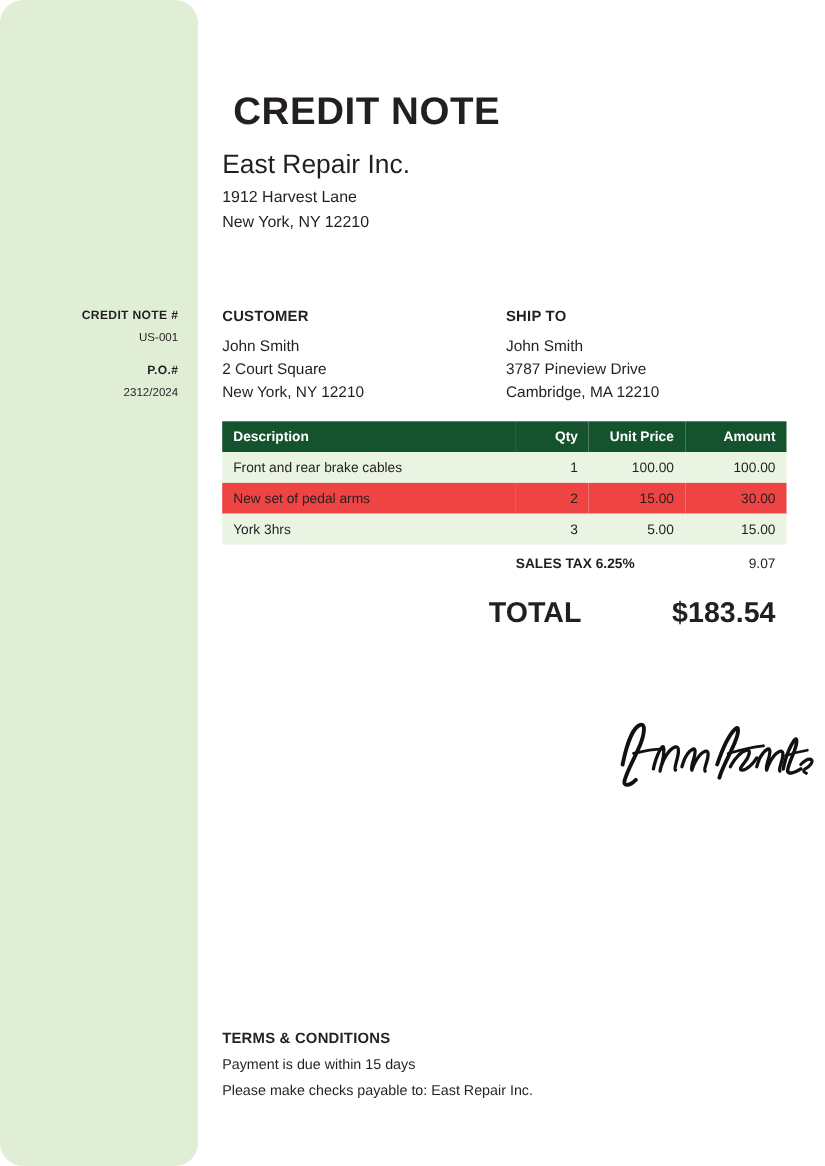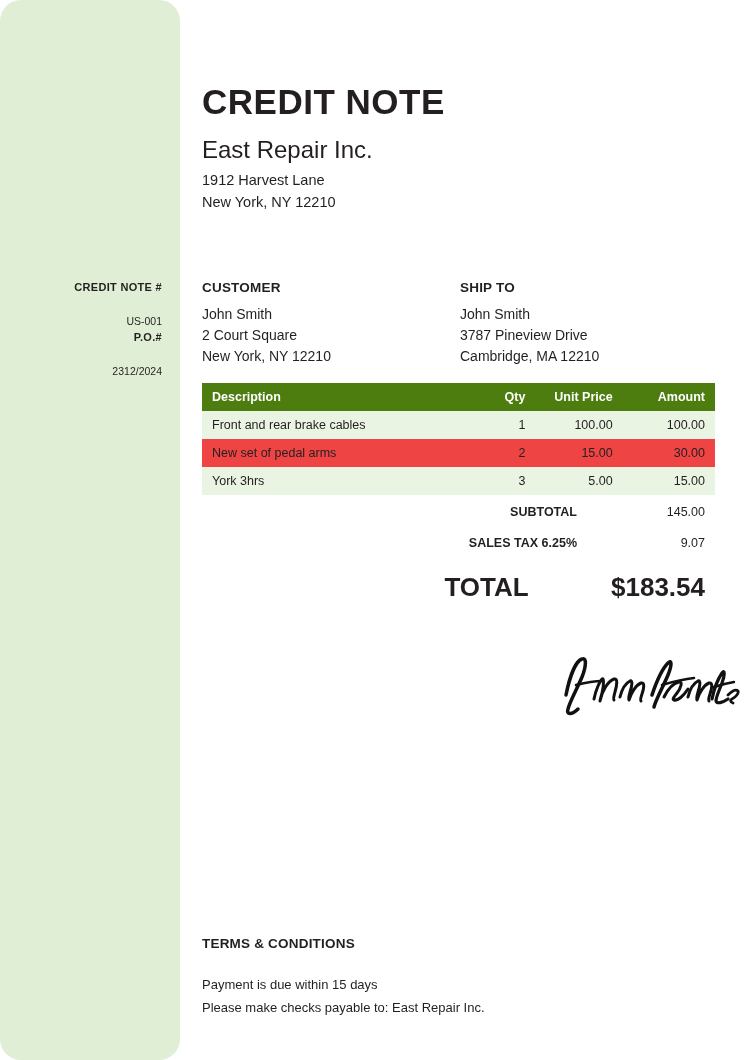--- a/index.html
+++ b/index.html
@@ -33,21 +33,21 @@
     position: absolute;
     left: 180px;
     top: 0;
     width: 570px;
     height: 1060px;
   }
 
   
   .doc-title {
     position: absolute;
-    left: 22px;
+    left: 32px;
     top: 82px;
     font-size: 35px;
     font-weight: bold;
     letter-spacing: 0.5px;
     color: #231f20;
   }
   .company-name {
     position: absolute;
     left: 22px;
     top: 136px;
@@ -77,21 +77,21 @@
   }
   .meta-label {
     font-size: 11px;
     font-weight: bold;
     letter-spacing: 0.3px;
     color: #231f20;
   }
   .meta-value {
     font-size: 10.5px;
     color: #231f20;
-    margin-top: 22px;
+    margin-top: 8px;
   }
   #meta-credit-note { top: 281px; }
   #meta-po { top: 331px; }
 
   
   .party {
     position: absolute;
     top: 280px;
   }
   .party.customer { left: 22px; }
@@ -109,21 +109,21 @@
 
   
   .items {
     position: absolute;
     left: 22px;
     top: 383px;
     width: 513px;
     border-collapse: collapse;
   }
   .items th {
-    background: #4d7c0f;
+    background: #14532d;
     color: #ffffff;
     font-size: 12.5px;
     font-weight: bold;
     padding: 7px 10px;
     text-align: left;
   }
   .items th.num, .items td.num { text-align: right; }
   .items td {
     font-size: 12.5px;
     padding: 7px 10px;
@@ -201,21 +201,21 @@
     top: 936px;
     width: 500px;
   }
   .terms-heading {
     font-size: 13.5px;
     font-weight: bold;
     letter-spacing: 0.2px;
   }
   .terms-line1 {
     font-size: 13px;
-    margin-top: 26px;
+    margin-top: 9px;
   }
   .terms-line2 {
     font-size: 13px;
     margin-top: 8px;
   }
 </style>
 </head>
 <body>
 
 <div class="page">
@@ -278,24 +278,20 @@
           <td>York 3hrs</td>
           <td class="num">3</td>
           <td class="num">5.00</td>
           <td class="num">15.00</td>
         </tr>
       </tbody>
     </table>
 
     <div class="totals">
       <div class="total-row">
-        <div class="total-label">SUBTOTAL</div>
-        <div class="total-value">145.00</div>
-      </div>
-      <div class="total-row">
         <div class="total-label">SALES TAX 6.25%</div>
         <div class="total-value">9.07</div>
       </div>
       <div class="grand-row">
         <div class="grand-label">TOTAL</div>
         <div class="grand-value">$183.54</div>
       </div>
     </div>
 
     <div class="signature">

